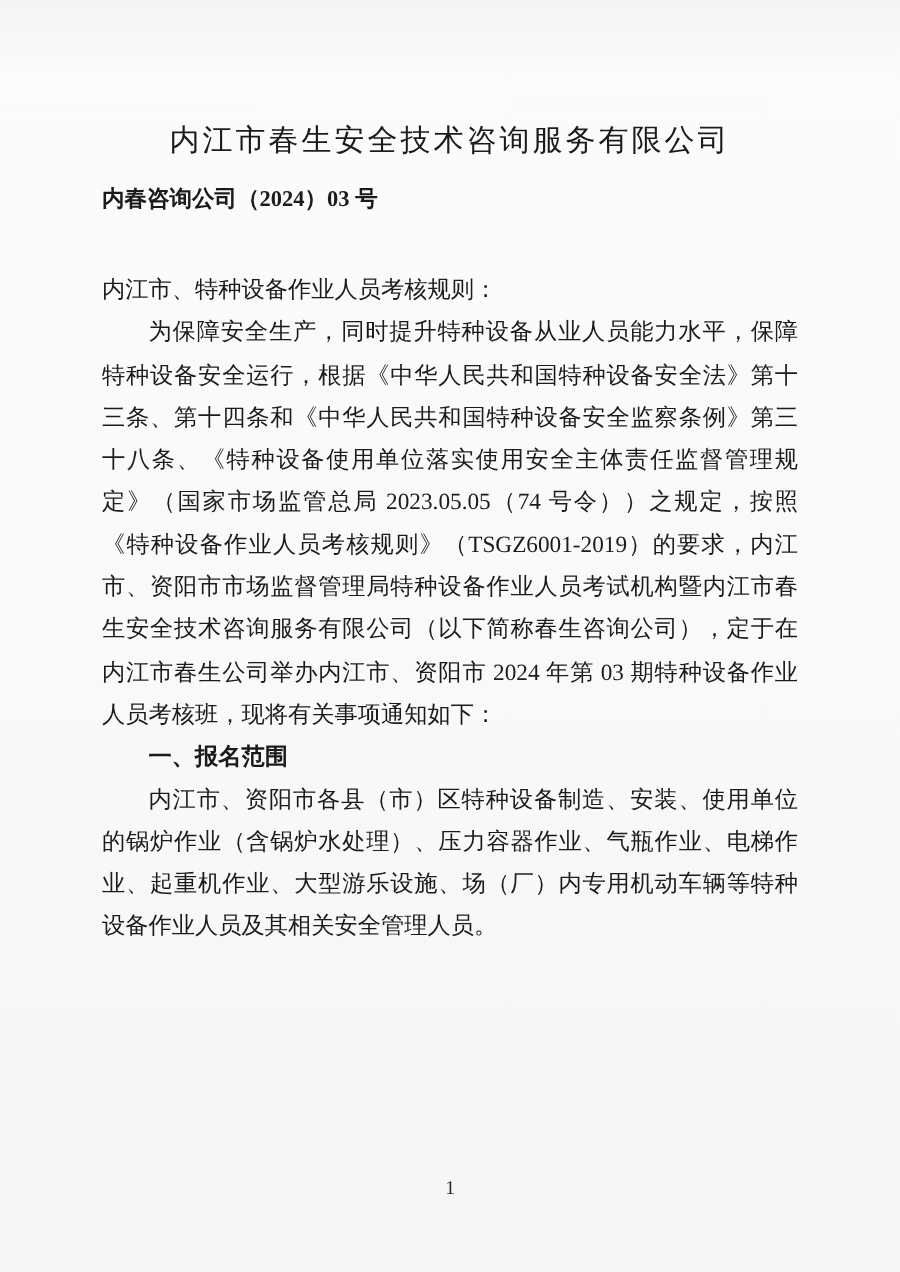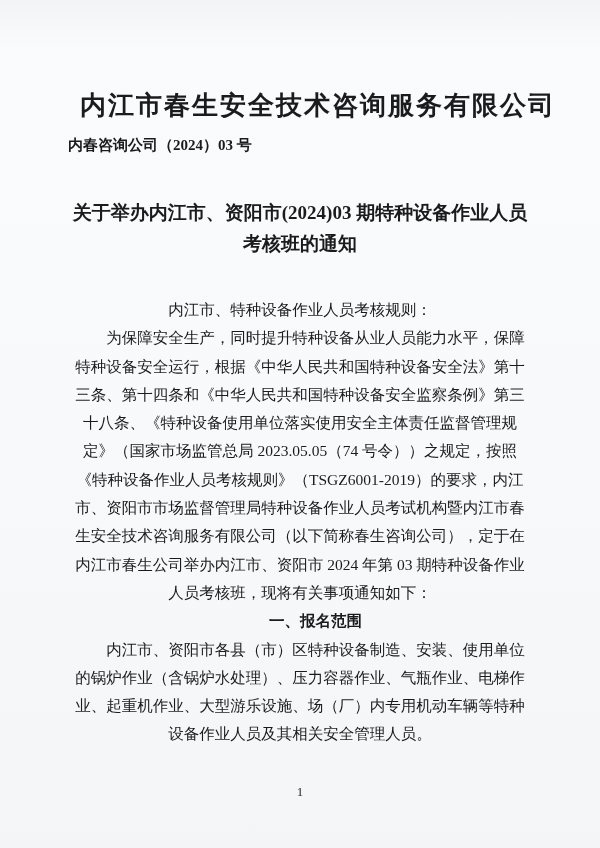--- a/index.html
+++ b/index.html
@@ -14,24 +14,24 @@
     margin: 0;
     box-sizing: border-box;
     padding: 78px 68px 0 68px;
     background:
       linear-gradient(180deg, #f3f4f6 0%, #fafbfc 6%, #f8f9fa 55%, #f4f5f7 100%);
     font-family: "Liberation Serif", "DejaVu Serif", serif;
     color: #1b1b1d;
     overflow: hidden;
   }
   .company-title {
-    margin: 12px;
+    margin: 0;
     text-align: center;
-    font-size: 26px;
-    font-weight: bold;
+    font-size: 20px;
+    font-weight: normal;
     letter-spacing: 2px;
     line-height: 32px;
     white-space: nowrap;
   }
   .doc-number {
     margin-top: 13px;
     padding-right: 27px;
     text-align: left;
     font-weight: bold;
     font-size: 15px;
@@ -48,21 +48,20 @@
     display: block;
   }
   .body-text {
     margin-top: 37px;
     font-size: 15.5px;
     line-height: 28.3px;
     text-align: justify;
   }
   .body-text p {
     margin: 0;
-    text-align: center;
   }
   .salutation {
     text-indent: 0;
   }
   .para {
     text-indent: 2em;
   }
   .heading {
     text-indent: 2em;
     font-weight: bold;
@@ -80,24 +79,20 @@
 </style>
 </head>
 <body>
 
 <div class="page">
 
   <h1 class="company-title">内江市春生安全技术咨询服务有限公司</h1>
 
   <div class="doc-number">内春咨询公司（2024）03 号</div>
 
-  <h2 class="subject">
-    <span class="subject-line">关于举办内江市、资阳市(2024)03 期特种设备作业人员</span>
-    <span class="subject-line">考核班的通知</span>
-  </h2>
 
   <div class="body-text">
     <p class="salutation">内江市、特种设备作业人员考核规则：</p>
     <p class="para">为保障安全生产，同时提升特种设备从业人员能力水平，保障特种设备安全运行，根据《中华人民共和国特种设备安全法》第十三条、第十四条和《中华人民共和国特种设备安全监察条例》第三十八条、《特种设备使用单位落实使用安全主体责任监督管理规定》（国家市场监管总局 2023.05.05（74 号令））之规定，按照《特种设备作业人员考核规则》（TSGZ6001-2019）的要求，内江市、资阳市市场监督管理局特种设备作业人员考试机构暨内江市春生安全技术咨询服务有限公司（以下简称春生咨询公司），定于在内江市春生公司举办内江市、资阳市 2024 年第 03 期特种设备作业人员考核班，现将有关事项通知如下：</p>
     <p class="heading">一、报名范围</p>
     <p class="para">内江市、资阳市各县（市）区特种设备制造、安装、使用单位的锅炉作业（含锅炉水处理）、压力容器作业、气瓶作业、电梯作业、起重机作业、大型游乐设施、场（厂）内专用机动车辆等特种设备作业人员及其相关安全管理人员。</p>
   </div>
 
   <div class="page-number">1</div>
 

